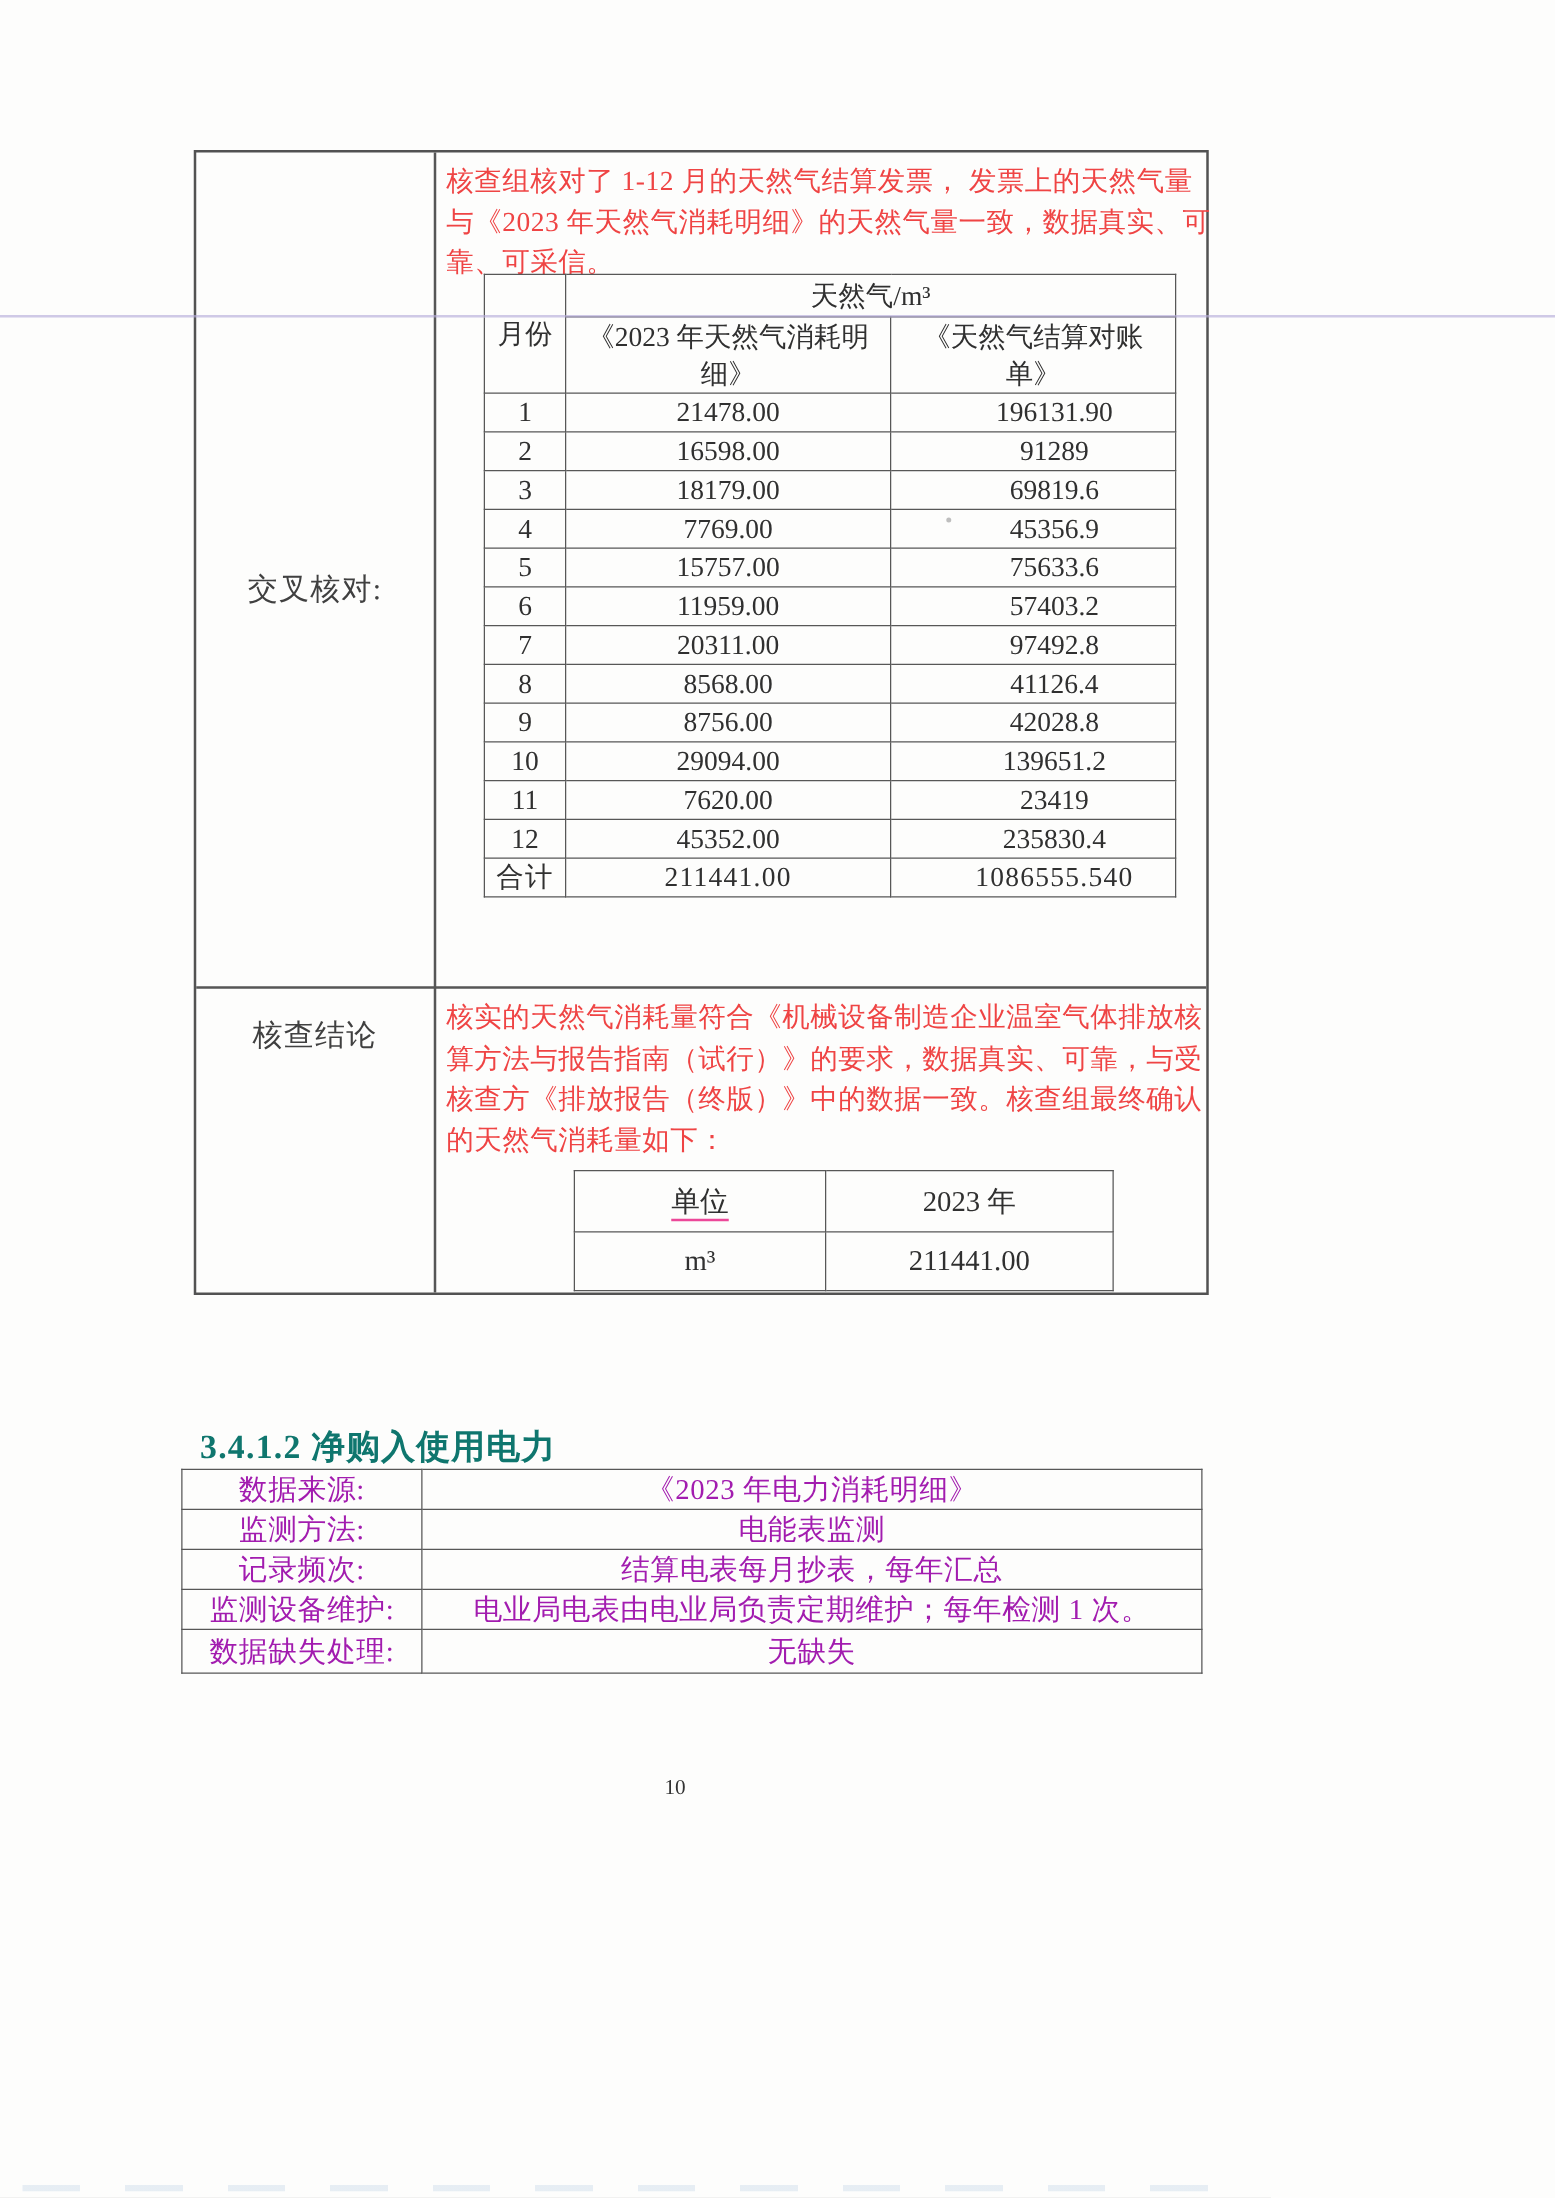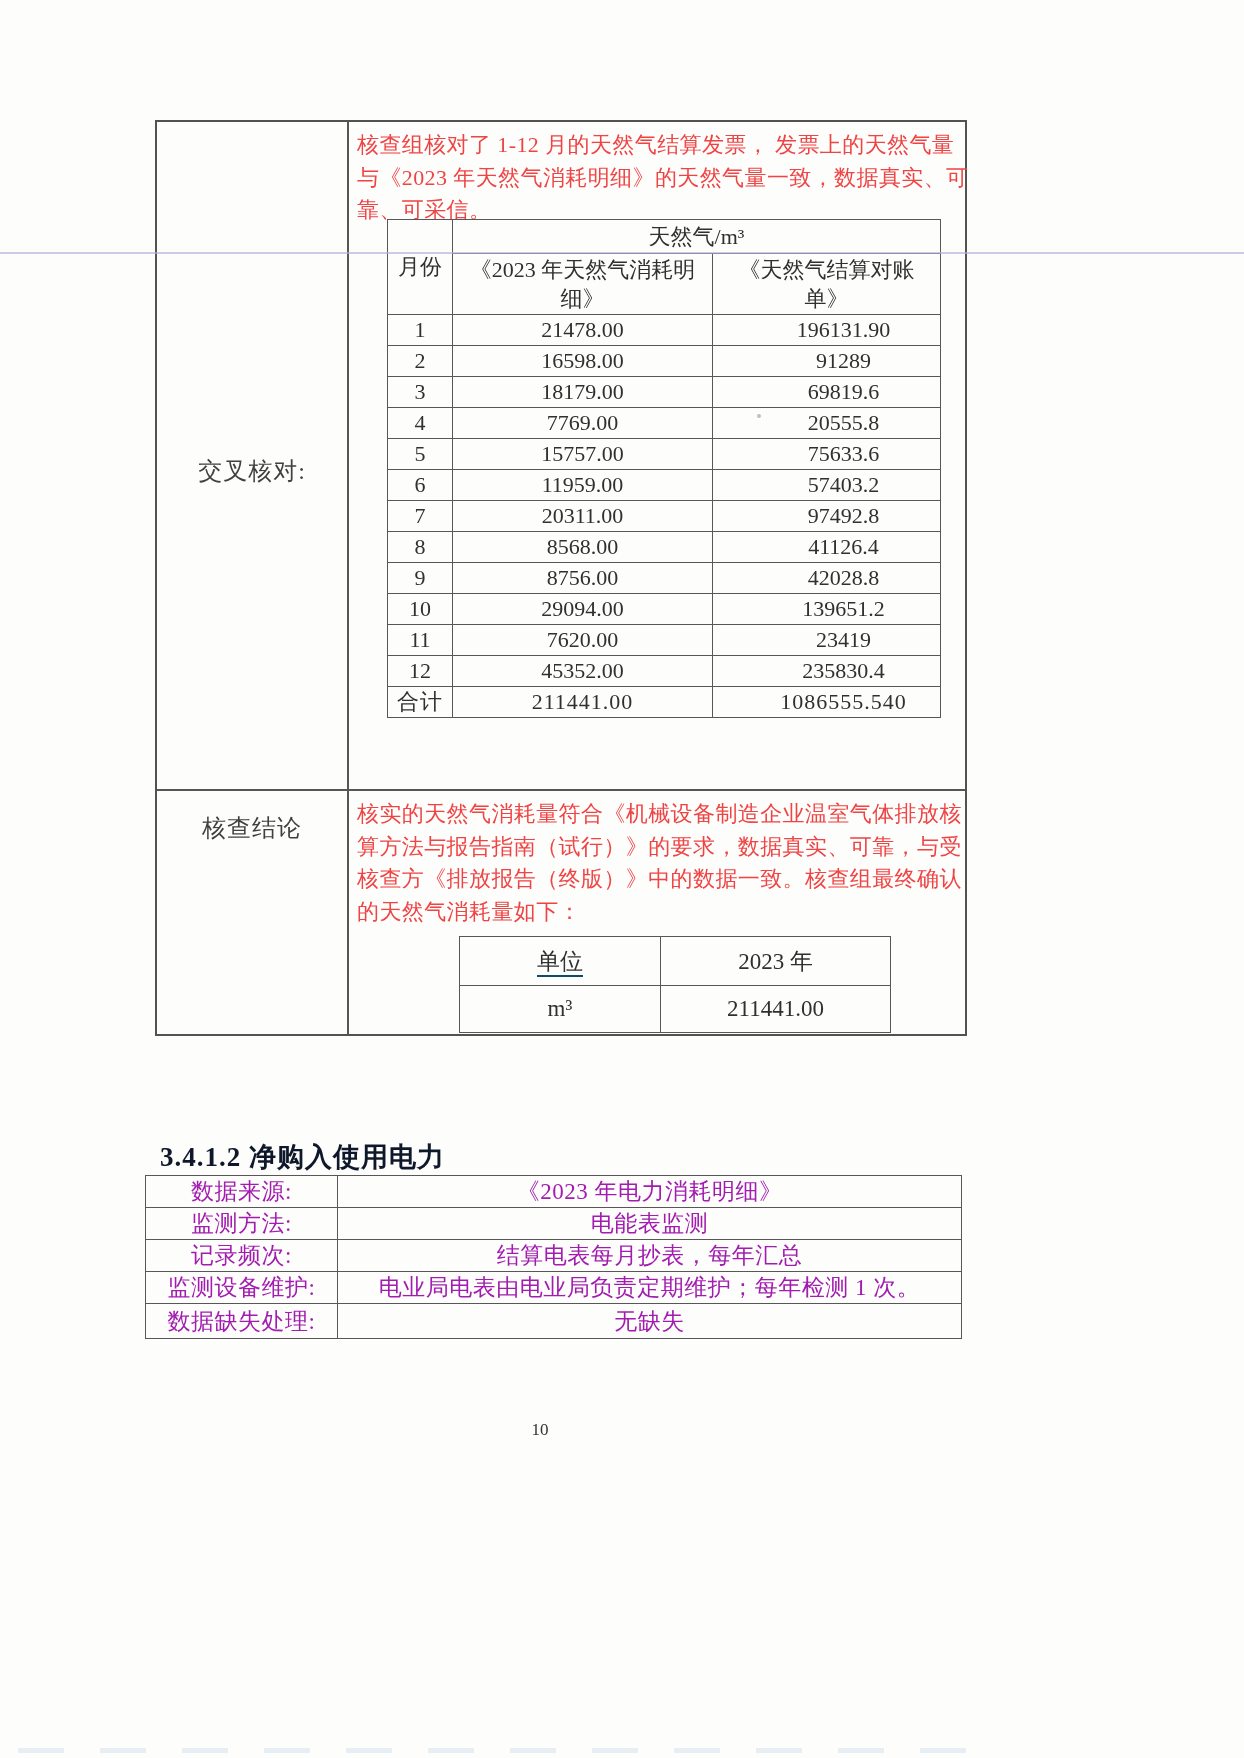--- a/index.html
+++ b/index.html
@@ -45,25 +45,25 @@
   .gas .stmt{padding-left:34px;}
   .gas .total-row td{letter-spacing:1px;}
 
   
   .unit-wrap{position:absolute;left:302px;top:814px;}
   .unit{width:431px;font-size:23px;color:#303030;}
   .unit .c-unit{width:201px;}
   .unit .c-year{width:230px;}
   .unit .hrow td{height:48px;}
   .unit .drow td{height:46px;}
-  .u-underline{border-bottom:2px solid #0c4a6e;padding-bottom:1px;}
+  .u-underline{border-bottom:2px solid #ec4899;padding-bottom:1px;}
 
   
   .section-heading{position:absolute;left:160px;top:1139px;font-size:27px;
-    font-weight:600;letter-spacing:1px;color:#0f172a;}
+    font-weight:600;letter-spacing:1px;color:#0f766e;}
 
   
   .elec-wrap{position:absolute;left:145px;top:1175px;}
   .elec{width:817px;font-size:23px;color:#a21caf;}
   .elec .c-label{width:192px;}
   .elec td{letter-spacing:.5px;}
   .elec .r1 td{height:30px;}
   .elec .r2 td,.elec .r3 td,.elec .r4 td,.elec .r5 td{height:28px;}
   .elec .r6 td{height:34px;}
 
@@ -114,21 +114,21 @@
             <td class="stmt">91289</td>
           </tr>
           <tr>
             <td>3</td>
             <td>18179.00</td>
             <td class="stmt">69819.6</td>
           </tr>
           <tr>
             <td>4</td>
             <td>7769.00</td>
-            <td class="stmt">20555.8</td>
+            <td class="stmt">45356.9</td>
           </tr>
           <tr>
             <td>5</td>
             <td>15757.00</td>
             <td class="stmt">75633.6</td>
           </tr>
           <tr>
             <td>6</td>
             <td>11959.00</td>
             <td class="stmt">57403.2</td>

